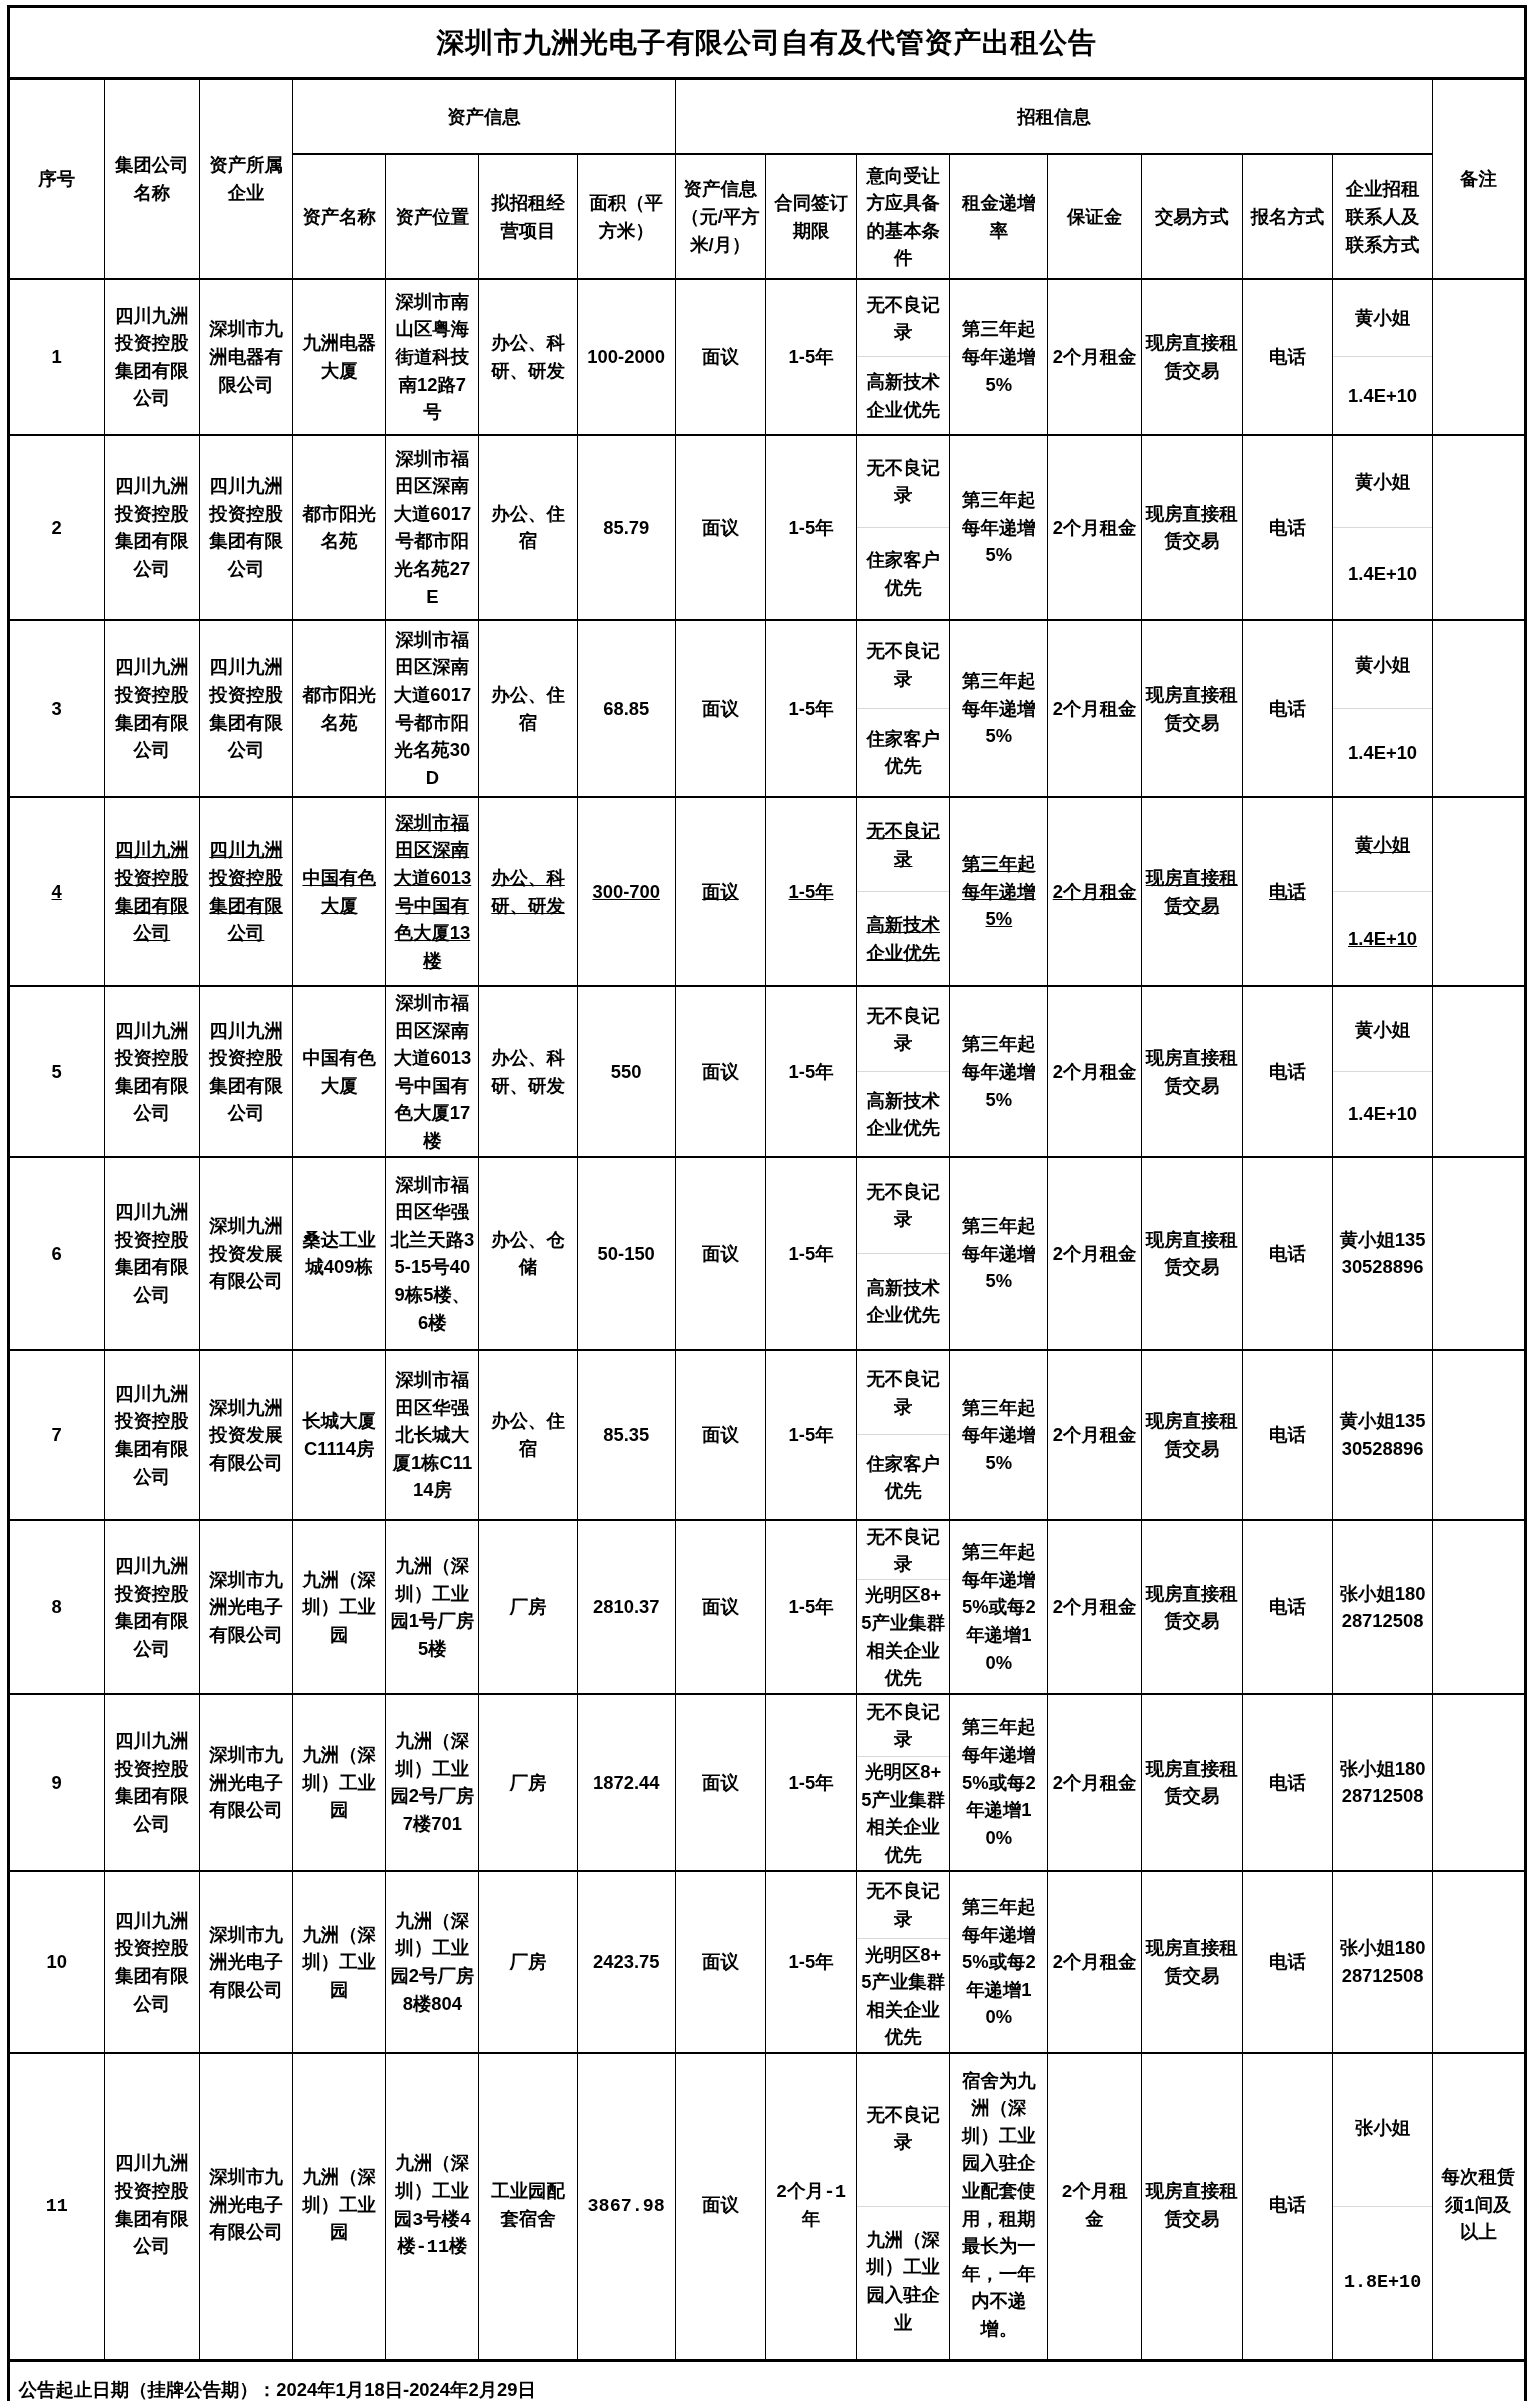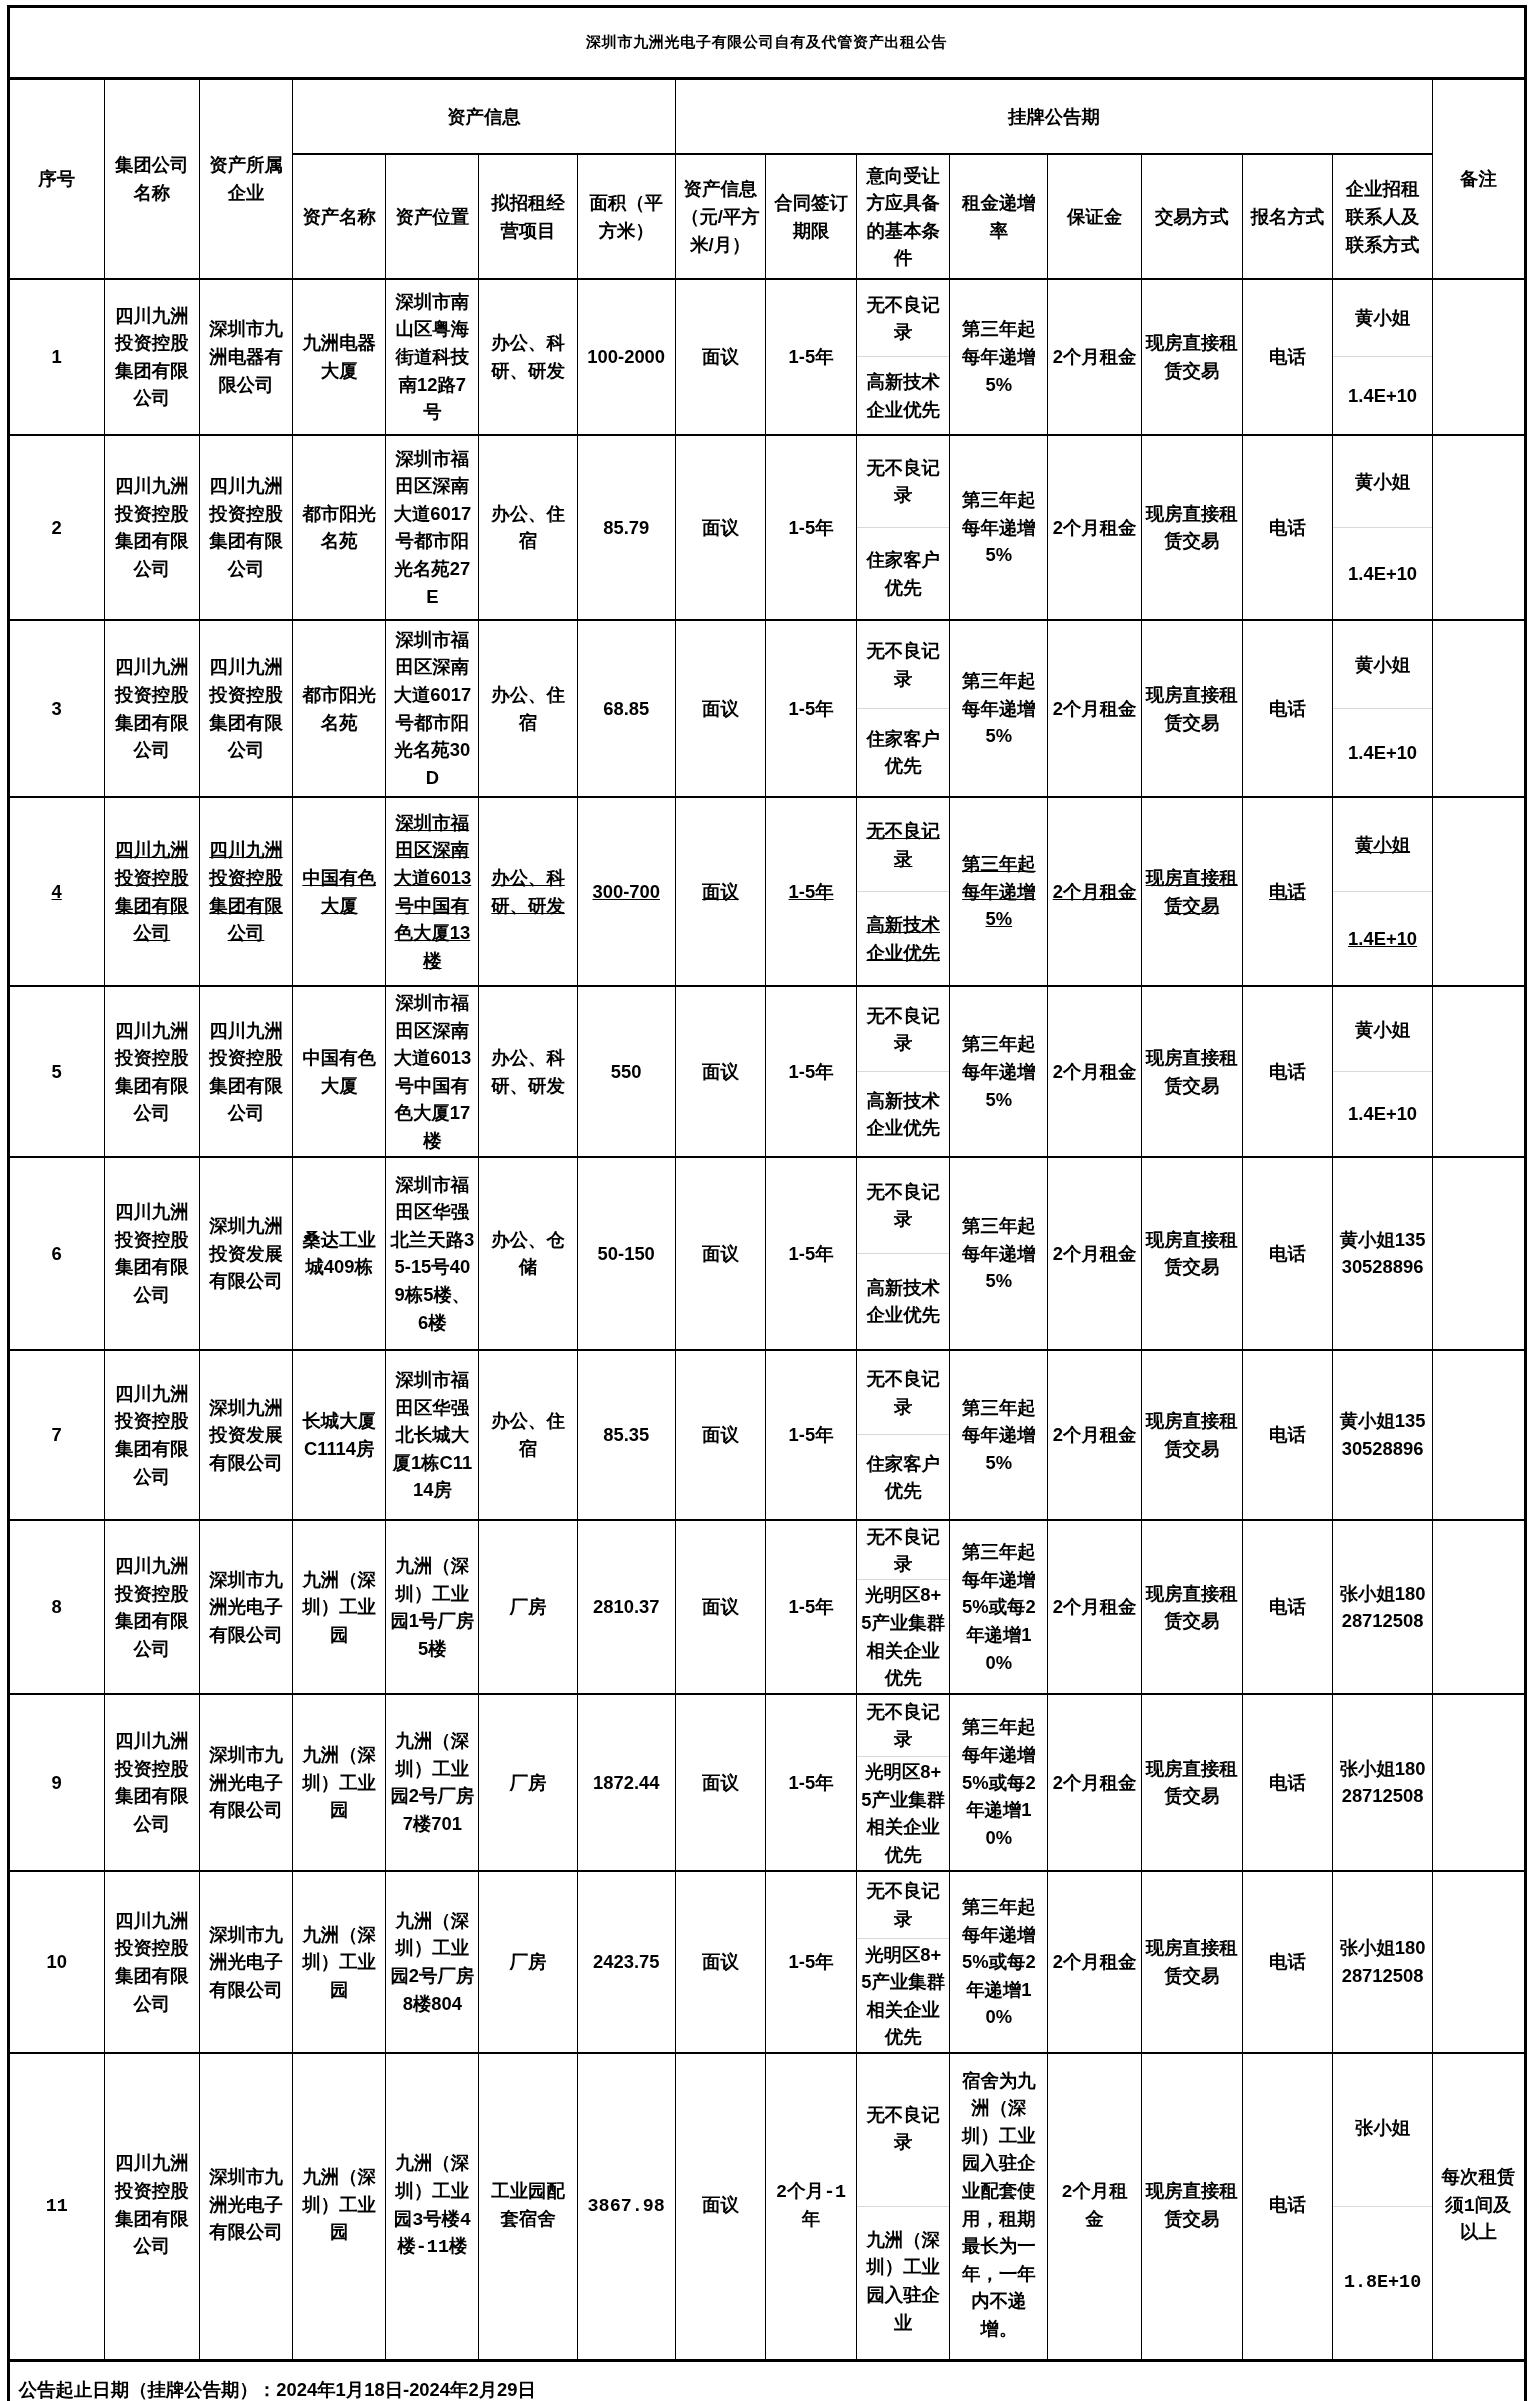--- a/index.html
+++ b/index.html
@@ -31,21 +31,21 @@
     text-align: center;
     vertical-align: middle;
     font-size: 18.4px;
     line-height: 1.5;
     font-weight: bold;
     padding: 1.3px 4px;
     word-break: break-all;
     overflow: hidden;
   }
   .title-cell {
-    font-size: 15px;
+    font-size: 28px;
     height: 66px;
     border-bottom-width: 3.3px;
     letter-spacing: 0.7px;
   }
   tr.group-row th { height: 71px; }
   tr.sub-row th { height: 120px; }
   tbody tr:nth-child(1) td { height: 151px; }
   tbody tr:nth-child(2) td { height: 181px; text-align: center; }
   tbody tr:nth-child(3) td { height: 172px; }
   tbody tr:nth-child(4) td { height: 185px; text-decoration: underline; }
@@ -108,21 +108,21 @@
     </colgroup>
     <thead>
       <tr>
         <th class="title-cell" colspan="16">深圳市九洲光电子有限公司自有及代管资产出租公告</th>
       </tr>
       <tr class="group-row">
         <th rowspan="2">序号</th>
         <th rowspan="2">集团公司名称</th>
         <th rowspan="2">资产所属企业</th>
         <th colspan="4">资产信息</th>
-        <th colspan="8">挂牌公告期</th>
+        <th colspan="8">招租信息</th>
         <th rowspan="2">备注</th>
       </tr>
       <tr class="sub-row">
         <th>资产名称</th>
         <th>资产位置</th>
         <th>拟招租经营项目</th>
         <th>面积（平方米）</th>
         <th>资产信息（元/平方米/月）</th>
         <th>合同签订期限</th>
         <th>意向受让方应具备的基本条件</th>

